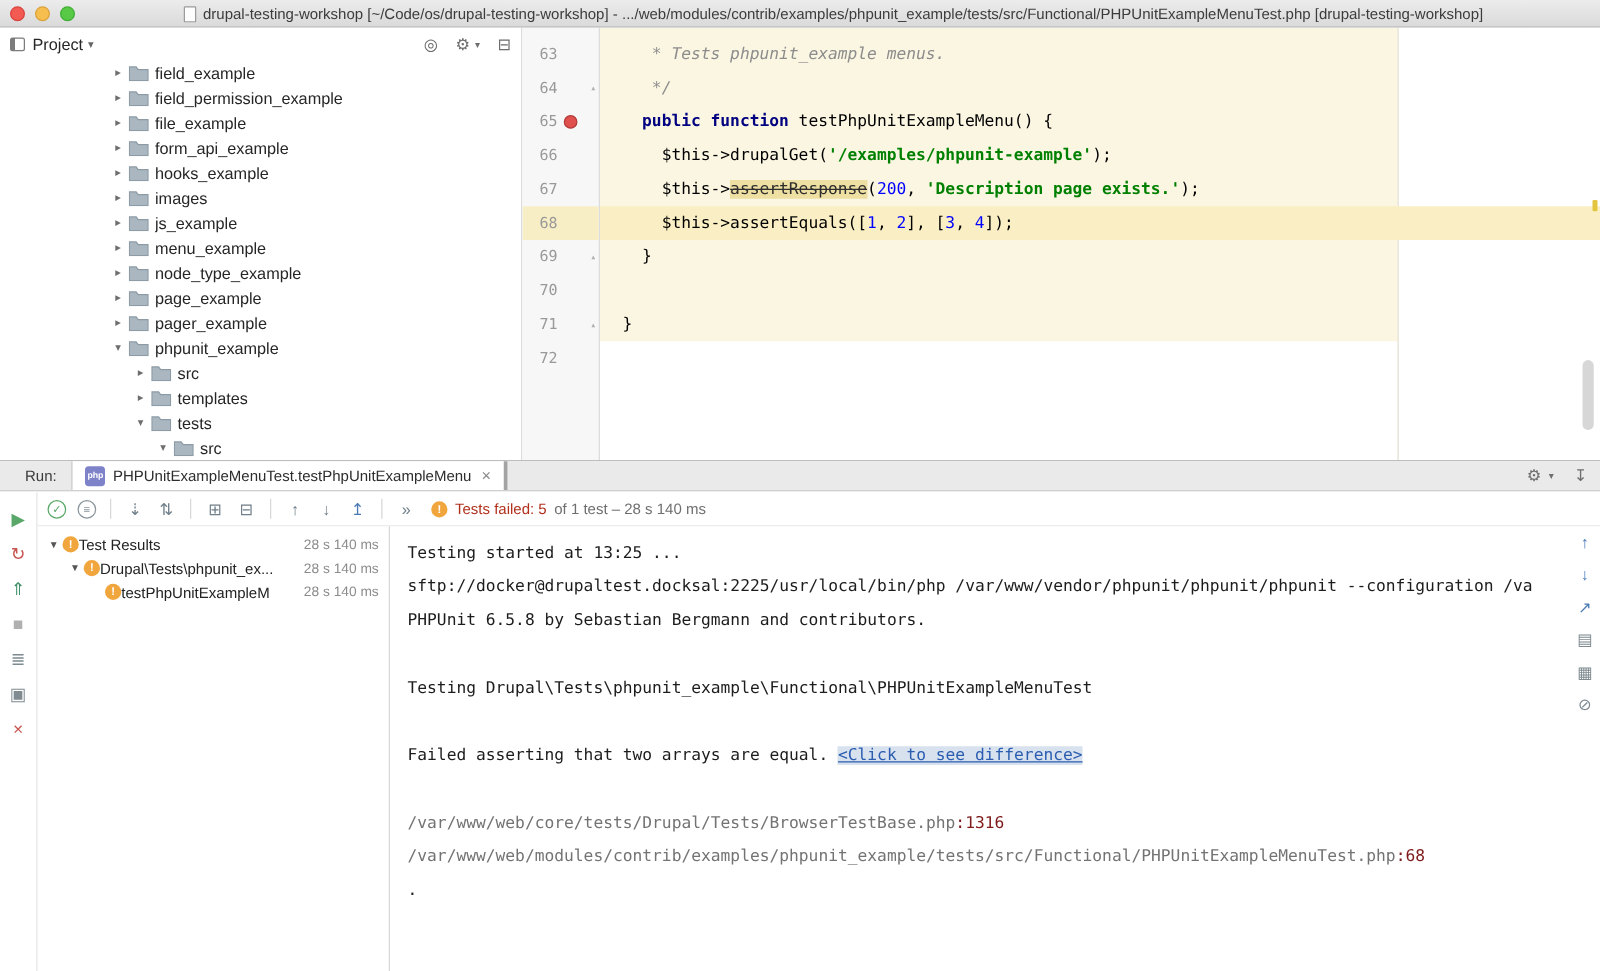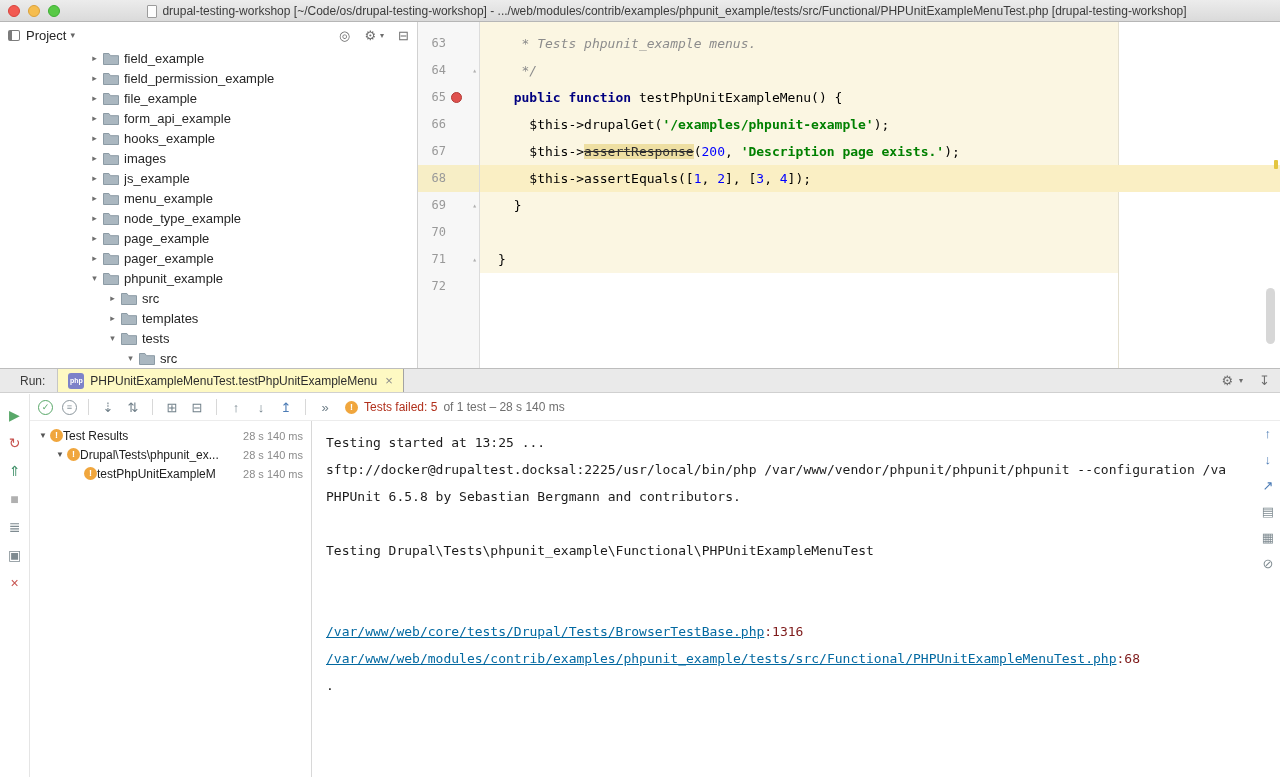--- a/index.html
+++ b/index.html
@@ -46,21 +46,21 @@
 .tok-string{color:#008000;font-weight:bold}
 .tok-number{color:#0000ff}
 .tok-deprecated{color:#2e2e2e;text-decoration:line-through;background:#eedfa2}
 .vthumb{position:absolute;right:5px;top:266px;width:9px;height:56px;background:#d0d0d0;border-radius:5px;opacity:.85}
 .stripemark{position:absolute;right:2px;top:138px;width:4px;height:9px;background:#e3c53f;border-radius:1px}
 
 
 .runpanel{position:absolute;left:0;right:0;top:368px;bottom:0;background:#fff;border-top:1px solid #bdbdbd}
 .runtabs{position:relative;height:24px;background:#eaeaea;border-bottom:1px solid #d0d0d0;display:flex;align-items:center}
 .runlabel{margin-left:20px;font-size:12px;color:#3a3a3a}
-.runtab{margin-left:12px;height:100%;display:flex;align-items:center;gap:6px;padding:0 10px;background:#fef9c3;border-left:1px solid #c6c6c6;border-right:1px solid #a3a3a3}
+.runtab{margin-left:12px;height:100%;display:flex;align-items:center;gap:6px;padding:0 10px;background:#ffffff;border-left:1px solid #c6c6c6;border-right:3px solid #a3a3a3}
 .phpicon{width:16px;height:16px;border-radius:3px;background:#7d82c9;color:#fff;font-size:7px;font-weight:bold;display:flex;align-items:center;justify-content:center;flex:0 0 auto}
 .runtabtitle{font-size:12px;color:#2d2d2d;white-space:nowrap}
 .tabclose{color:#8a8a8a;font-size:13px;margin-left:2px}
 .runtabicons{position:absolute;right:10px;top:0;height:100%;display:flex;align-items:center;gap:16px;color:#6e6e6e;font-size:13px}
 .runbody{position:absolute;left:0;right:0;top:25px;bottom:0}
 .lstrip{position:absolute;left:0;top:0;bottom:0;width:30px;border-right:1px solid #e5e5e5;display:flex;flex-direction:column;align-items:center;padding-top:7px}
 .lstrip .tbi{height:28px;display:flex;align-items:center;justify-content:center;width:100%;font-size:14px}
 .runtoolbar{position:absolute;left:30px;right:0;top:0;height:27px;display:flex;align-items:center;padding-left:8px;border-bottom:1px solid #ececec}
 .tbicons{display:flex;align-items:center;gap:9px}
 .tbicons .tbi{font-size:13px;width:16px;text-align:center}
@@ -73,21 +73,21 @@
 .runcontent{position:absolute;left:30px;right:0;top:27px;bottom:0;display:flex}
 .testtree{width:282px;flex:0 0 auto;border-right:1px solid #d8d8d8;padding-top:5px;overflow:hidden}
 .trow{height:19px;display:flex;align-items:center;padding-right:8px;font-size:12px;color:#222;white-space:nowrap}
 .tch{width:14px;font-size:8px;color:#555;text-align:center;flex:0 0 auto}
 .tlbl{margin-left:0;overflow:hidden;flex:0 1 auto}
 .ttime{margin-left:auto;color:#8b8b8b;font-size:11px;flex:0 0 auto;padding-left:6px}
 .console{flex:1;position:relative;overflow:hidden;padding-top:8px}
 .conrow{height:27px;line-height:27px;white-space:pre;padding-left:14px;font-family:"DejaVu Sans Mono",monospace;font-size:13px;overflow:hidden}
 .cs-plain{color:#1c1c1c}
 .cs-diff-link{color:#2a5db0;text-decoration:underline;background:#d8e1ee}
-.cs-stack-link{color:#0369a1;text-decoration:underline}
+.cs-stack-link{color:#737373;}
 .cs-stack-num{color:#7e1a1a}
 .conicons{position:absolute;right:6px;top:5px;display:flex;flex-direction:column;gap:11px;align-items:center}
 .conicons .tbi{font-size:13px}
 </style>
 </head>
 <body>
 
 <div class="titlebar">
   <span class="tl red"></span>
   <span class="tl yel"></span>
@@ -360,20 +360,21 @@
           </div>
         </div>
       <div class="console">
         <div>
             <div class="conrow"><span class="cs-plain">Testing started at 13:25 ...</span></div>
             <div class="conrow"><span class="cs-plain">sftp://docker@drupaltest.docksal:2225/usr/local/bin/php /var/www/vendor/phpunit/phpunit/phpunit --configuration /va</span></div>
             <div class="conrow"><span class="cs-plain">PHPUnit 6.5.8 by Sebastian Bergmann and contributors.</span></div>
             <div class="conrow"></div>
             <div class="conrow"><span class="cs-plain">Testing Drupal\Tests\phpunit_example\Functional\PHPUnitExampleMenuTest</span></div>
             <div class="conrow"></div>
+            <div class="conrow"><span class="cs-plain">Failed asserting that two arrays are equal. </span><span class="cs-diff-link">&lt;Click to see difference&gt;</span></div>
             <div class="conrow"></div>
             <div class="conrow"><span class="cs-stack-link">/var/www/web/core/tests/Drupal/Tests/BrowserTestBase.php</span><span class="cs-stack-num">:1316</span></div>
             <div class="conrow"><span class="cs-stack-link">/var/www/web/modules/contrib/examples/phpunit_example/tests/src/Functional/PHPUnitExampleMenuTest.php</span><span class="cs-stack-num">:68</span></div>
             <div class="conrow"><span class="cs-plain">.</span></div>
           </div>
         <div class="conicons">
             <span class="tbi" style="color: rgb(75, 123, 181);">↑</span>
             <span class="tbi" style="color: rgb(75, 123, 181);">↓</span>
             <span class="tbi" style="color: rgb(75, 123, 181);">↗</span>
             <span class="tbi" style="color: rgb(127, 139, 145);">▤</span>

